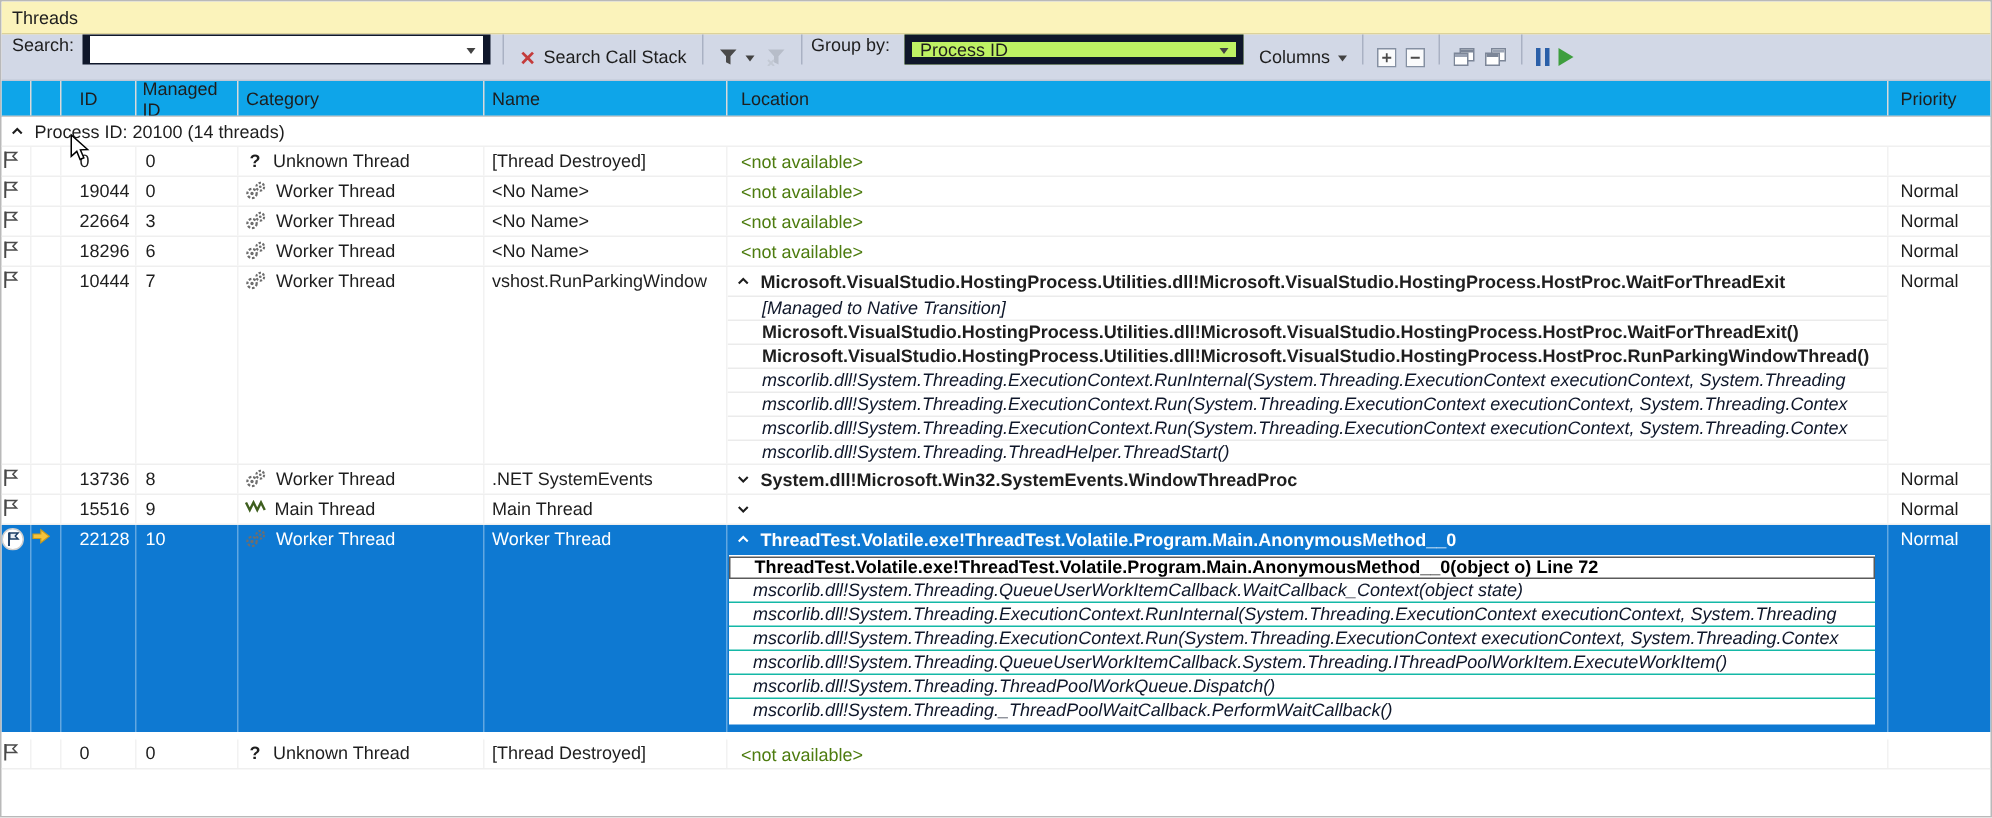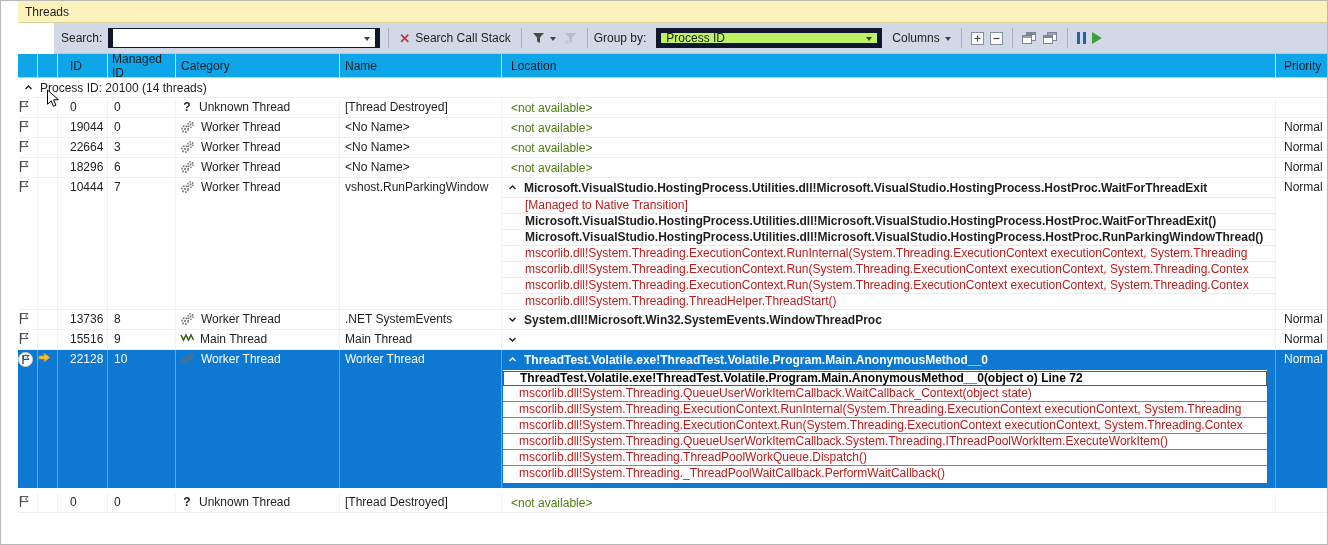--- a/index.html
+++ b/index.html
@@ -1,24 +1,24 @@
 <!DOCTYPE html>
 <html style="--sel: #0e79d2; --titlebar: #fbf3bb; --toolbar: #d2d8e6; --arrow: #f5c33b;"><head>
 <meta charset="utf-8">
 <style>
   html,body{margin:0;padding:0;background:#e8e8e8;}
   .vswin{position:relative;width:1328px;height:545px;background:#fff;overflow:hidden;
          font-family:"Liberation Sans",sans-serif;font-size:12px;color:#1e1e1e;
-         border:1px solid #b9b9b9;box-sizing:border-box;padding-left:17px;}
+         border:1px solid #b9b9b9;box-sizing:border-box;}
   
   .titlebar{height:21px;background:var(--titlebar,#fbf3bb);border-bottom:1px solid #dcd29a;
             display:flex;align-items:center;padding-left:7px;font-weight:400;}
   
   .toolbar{height:30px;background:var(--toolbar,#d2d8e6);border-bottom:1px solid #c0c7d6;
-           display:flex;align-items:center;padding:0 7px;white-space:nowrap;margin-left:36px;}
+           display:flex;padding:0 7px;white-space:nowrap;}
   .tlabel{margin-right:6px;}
   .combo{background:#bef264;border:5px solid #0f172a;height:20px;display:flex;align-items:center;
          position:relative;box-sizing:border-box;}
   .combo .val{padding-left:5px;}
   .caret{width:0;height:0;border:3.5px solid transparent;border-top:4.5px solid #424242;margin-top:4px;}
   .combo .caret-zone{position:absolute;right:0;top:0;bottom:0;width:16px;display:flex;
                      align-items:center;justify-content:center;}
   .search-combo{width:272px;margin-right:2px;}
   .search-combo input{border:none;outline:none;flex:1;height:16px;font:12px "Liberation Sans",sans-serif;padding-left:4px;}
   .group-combo{width:226px;margin:0 6px 0 4px;}
@@ -51,21 +51,21 @@
   .c-name{padding-left:5px;}
   .c-pri{padding-left:8px;}
   .qicon{font-weight:bold;width:14px;text-align:center;display:inline-block;}
   .muted{color:#4d7c0f;}
   .loc-head{display:flex;align-items:center;gap:6px;padding-left:5px;min-height:17px;}
   .loc-head.nochev{padding-left:9px;}
   .loc-main{font-weight:600;}
   .stack{border-top:1px solid #ebebeb;margin-top:1px;}
   .stack .sline{height:15px;line-height:15px;border-bottom:1px solid #ebebeb;padding-left:23px;}
   .stack .sline:last-child{border-bottom:none;}
-  .sline.gray{color:#b91c1c;}
+  .sline.gray{color:#0f172a;font-style:italic;}
   .sline.strong{color:#1e1e1e;font-weight:600;}
   
   .trow.selected{background:var(--sel,#0e79d2);color:#fff;border-bottom:none;margin-bottom:5px;}
   .trow.selected .cell{border-right:1px solid rgba(255,255,255,0.35);}
   .stack-panel{background:#fff;color:#1e1e1e;margin:2px 8px 5px 1px;padding:1px 0 2px 0;}
   .stack-panel .sline{height:15px;line-height:15px;padding-left:16px;border-bottom:1px solid #14b8a6;}
   .stack-panel .sline:last-child{border-bottom:none;}
   .sline.focus{color:#000;font-weight:bold;border:1px solid #5a5a5a !important;height:15px;box-sizing:border-box;line-height:13px;}
   .cursor{position:absolute;left:45px;top:88px;z-index:9;pointer-events:none;}
 </style>

